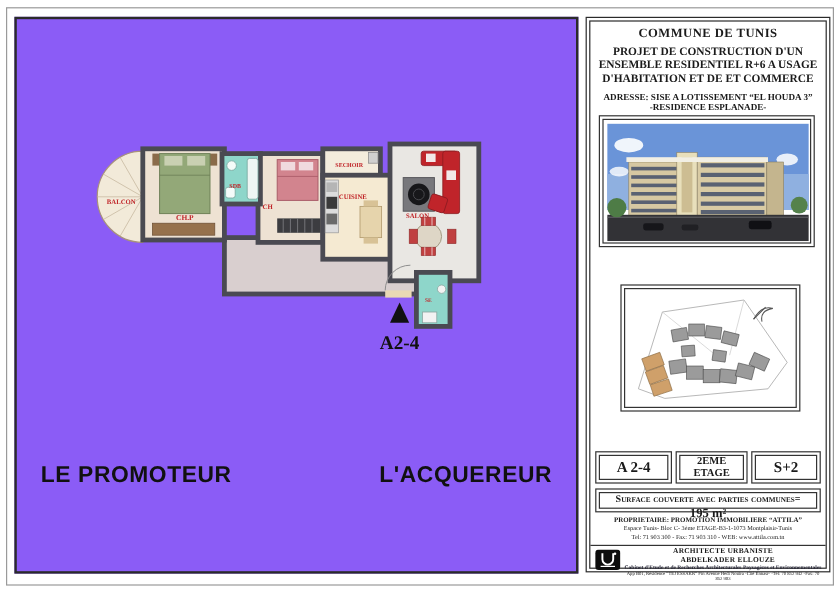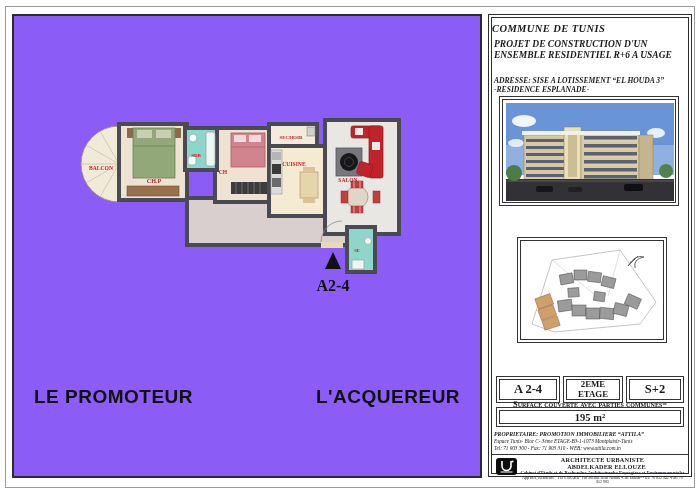--- a/index.html
+++ b/index.html
@@ -8,38 +8,38 @@
   .abs{position:absolute;}
   
   #outer-border{left:5px;top:6px;width:688px;height:480px;border:1px solid #9a9a9a;}
   
   #plan-panel{left:12px;top:14px;width:466px;height:460px;border:2px solid #2b2b2b;background:#8b5cf6;}
   .sig{font-family:"Liberation Sans",sans-serif;font-weight:bold;font-size:19px;
        letter-spacing:.5px;color:#111;}
   
   #title-panel{left:488px;top:14px;width:202px;height:461px;border:1px solid #2b2b2b;}
   #title-inner{position:absolute;left:2px;top:2px;right:2px;bottom:2px;border:1px solid #2b2b2b;}
-  .ctr{font-style:italic;}
+  .ctr{text-align:center;}
   #commune-title{left:0;right:0;top:5px;font-weight:bold;font-size:10.5px;letter-spacing:.4px;}
   #project-text{left:2px;right:2px;top:21px;font-weight:bold;font-size:9.5px;line-height:11px;}
   #address-text{left:2px;right:2px;top:58px;font-weight:bold;font-size:7.6px;line-height:9px;}
   .dframe{border:1px solid #333;padding:2px;background:#fff;}
   .dframe-in{border:1px solid #333;background:#fff;padding:3px;height:100%;box-sizing:border-box;}
   #building-frame{left:7px;top:78px;width:180px;height:110px;box-sizing:border-box;}
   #siteplan-frame{left:25px;top:219px;width:150px;height:106px;box-sizing:border-box;}
   #unit-row{left:4px;right:4px;top:358px;height:27px;display:flex;gap:3px;}
   .cellbox{border:1px solid #333;padding:2px;box-sizing:border-box;background:#fff;}
   .cellbox>div{border:1px solid #333;height:100%;box-sizing:border-box;display:flex;
                flex-direction:column;align-items:center;justify-content:center;
                font-weight:bold;}
   #unit-cell{width:64px;}  #unit-cell>div{font-size:12.5px;}
   #etage-cell{width:60px;} #etage-cell>div{font-size:8.8px;line-height:9.6px;}
   #type-cell{flex:1;}      #type-cell>div{font-size:12.5px;}
   #surface-box{left:4px;right:4px;top:389px;height:20px;}
-  #surface-box .in{display:flex;align-items:center;justify-content:flex-end;gap:3px;height:100%;}
+  #surface-box .in{display:flex;align-items:center;justify-content:flex-start;gap:3px;height:100%;}
   #surface-label{font-variant:small-caps;font-weight:bold;font-size:8.4px;}
   #surface-value{font-weight:bold;font-size:10.5px;}
   #owner-block{left:2px;right:2px;top:413px;line-height:6.8px;}
   #owner-line1{font-size:5.8px;font-weight:bold;}
   #owner-line2,#owner-line3{font-size:5.2px;}
   #arch-divider{left:0;right:0;top:436px;border-top:1px solid #333;}
   #architect-block{left:1px;right:1px;top:438px;bottom:1px;}
   #arch-logo{position:absolute;left:3px;top:2px;width:21px;height:17px;}
   #arch-text{margin-left:27px;margin-right:2px;text-align:center;}
   #arch-line1{font-size:6.2px;font-weight:bold;letter-spacing:.2px;}
@@ -174,20 +174,21 @@
   </div>
 
   <div id="title-panel" class="abs">
     <div id="title-inner">
 
       <div id="commune-title" class="abs ctr">COMMUNE DE TUNIS</div>
 
       <div id="project-text" class="abs ctr">
         <div>PROJET DE CONSTRUCTION D'UN</div>
         <div>ENSEMBLE RESIDENTIEL R+6 A USAGE</div>
+        <div>D'HABITATION ET DE ET COMMERCE</div>
       </div>
 
       <div id="address-text" class="abs ctr">
         <div>ADRESSE: SISE A LOTISSEMENT  “EL HOUDA 3”</div>
         <div>-RESIDENCE ESPLANADE-</div>
       </div>
 
       <div id="building-frame" class="abs dframe">
         <div class="dframe-in">
           <svg width="168" height="98" viewBox="0 0 168 98">

